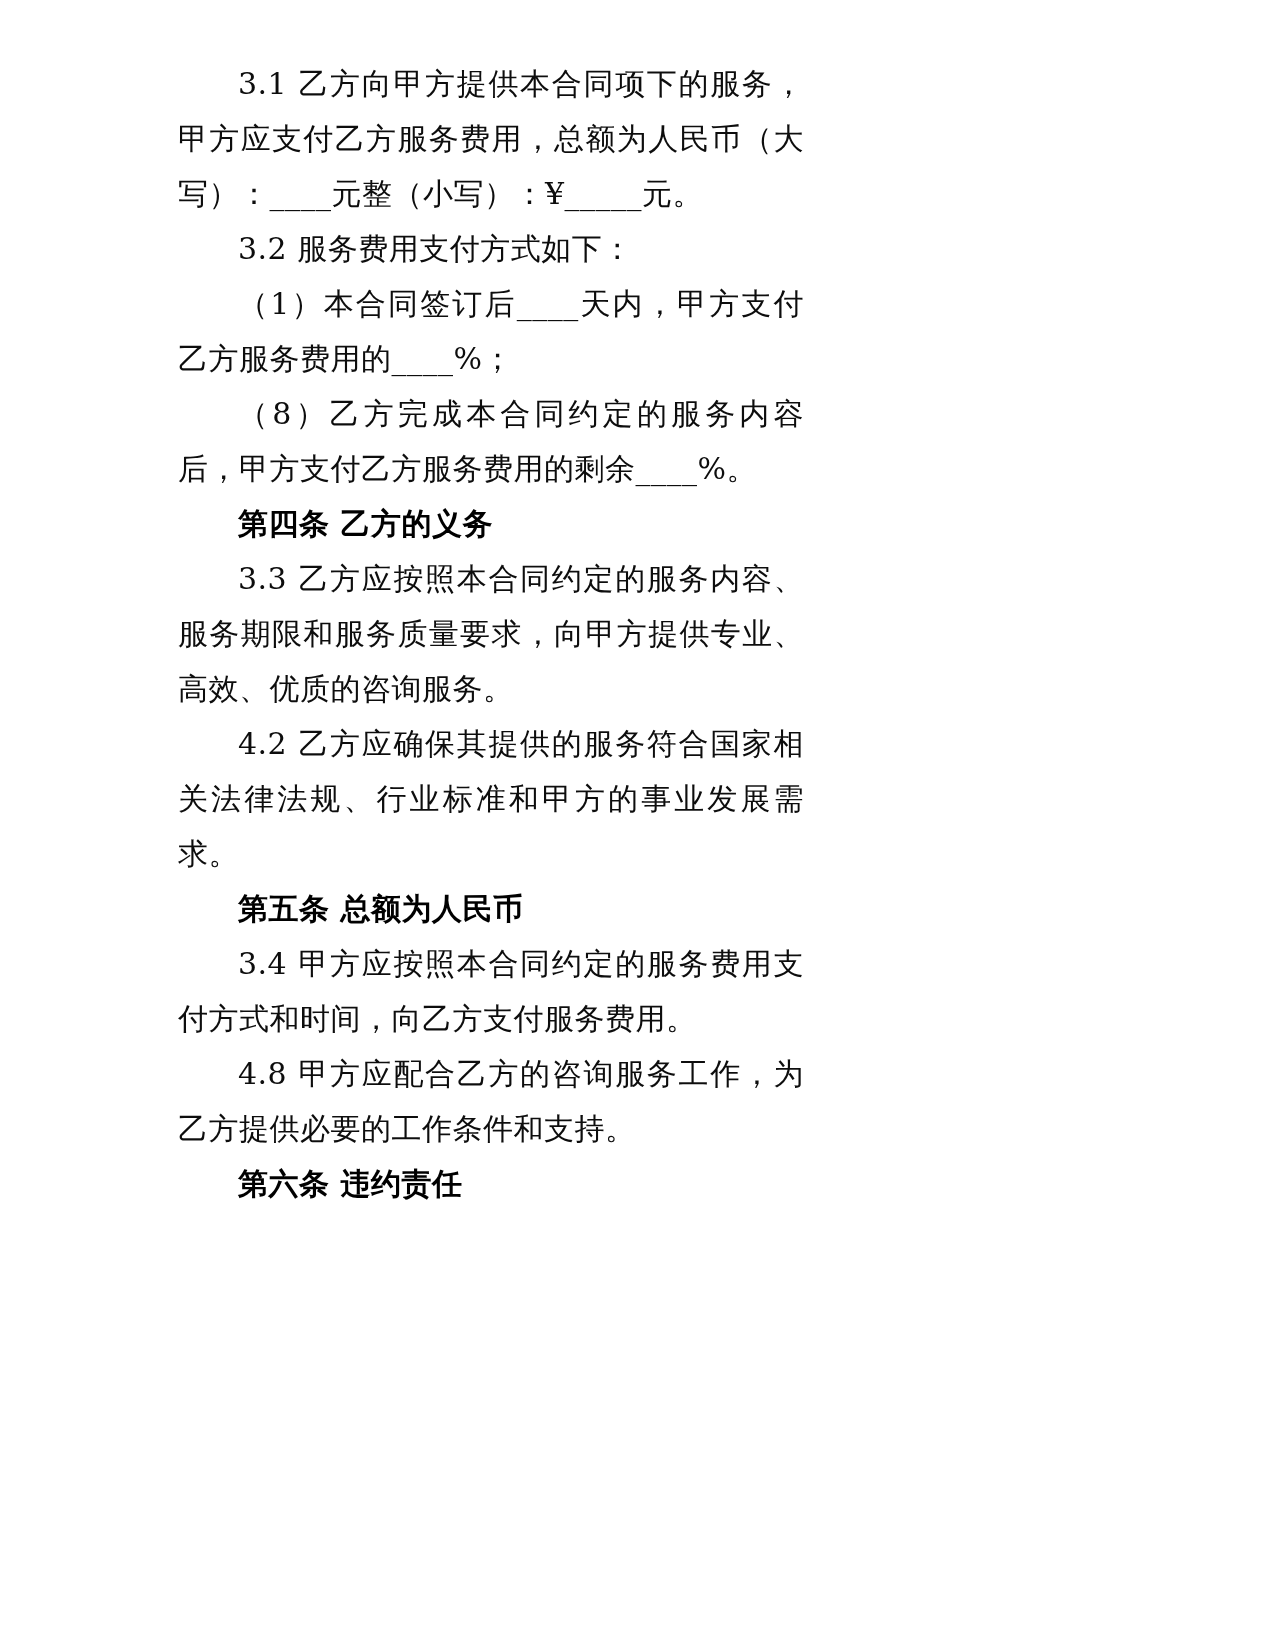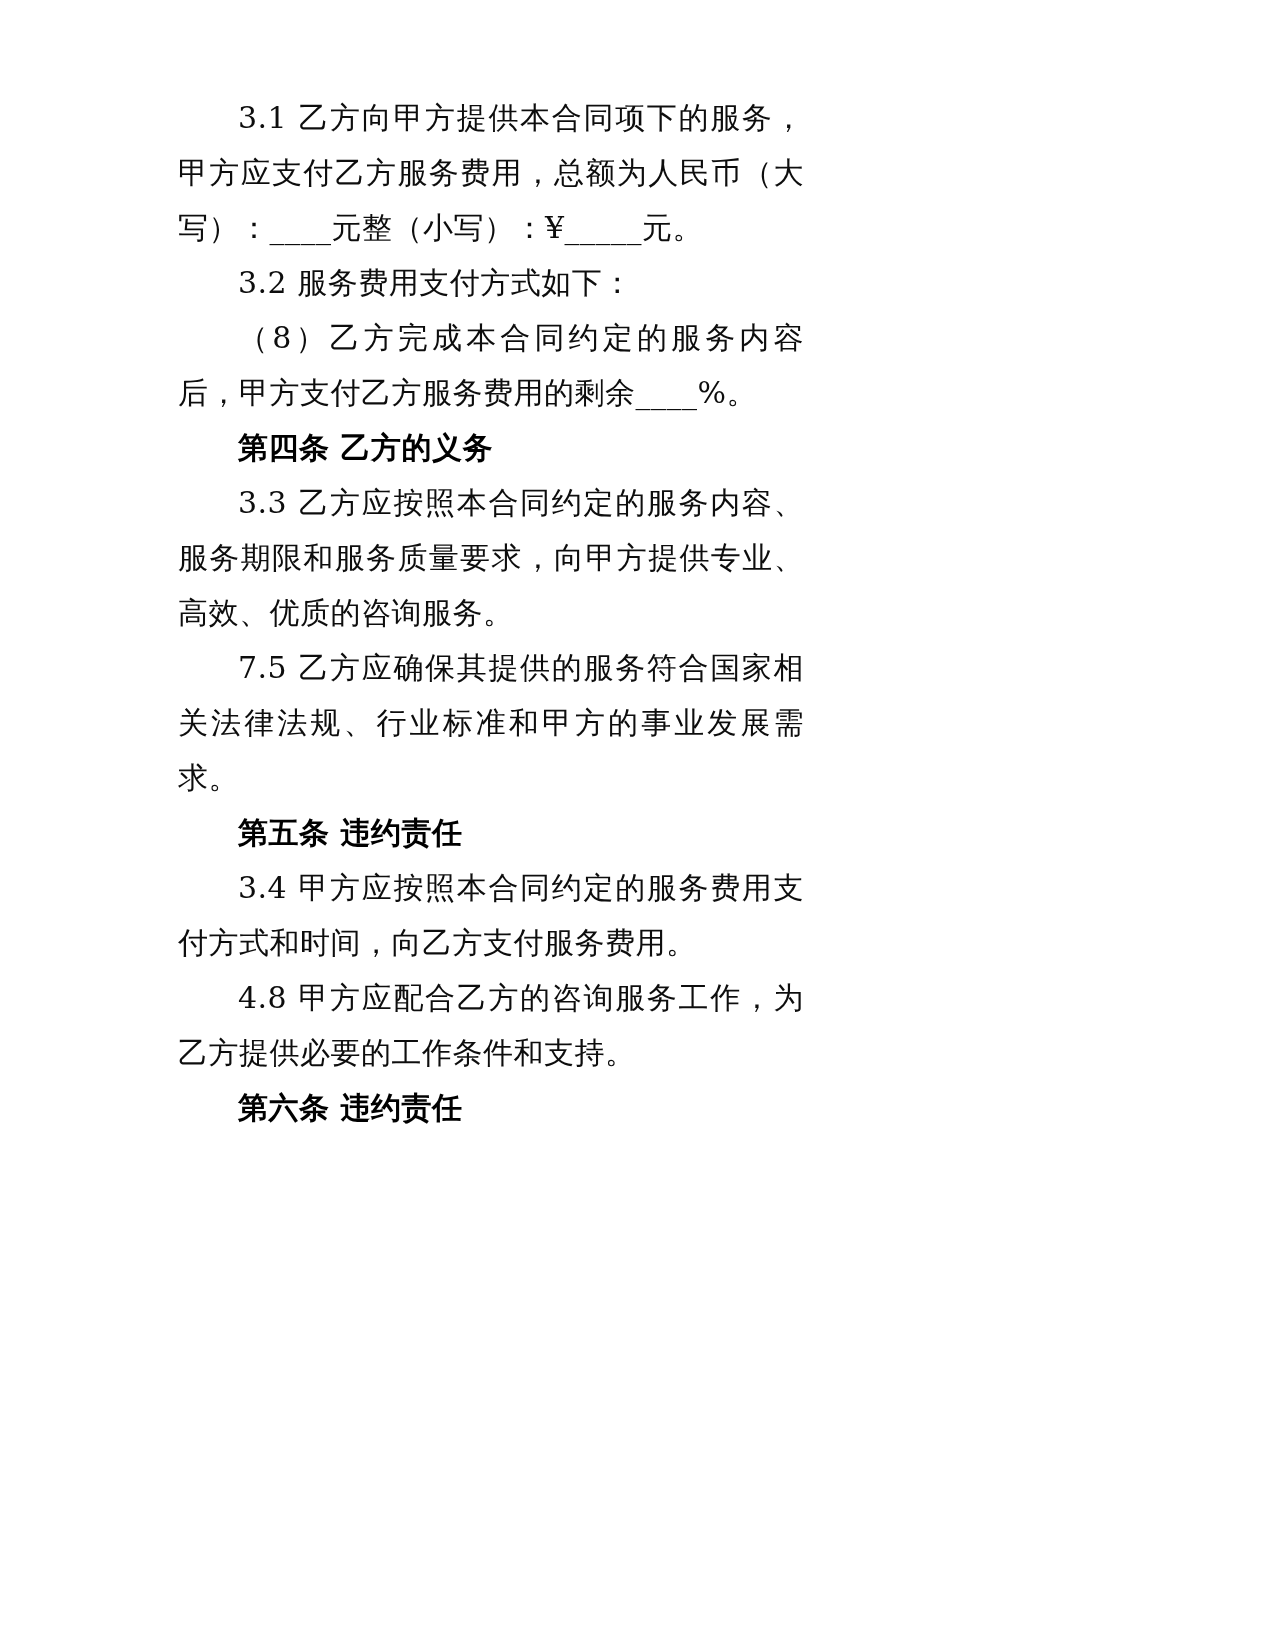--- a/index.html
+++ b/index.html
@@ -6,21 +6,21 @@
     margin: 0;
     padding: 0;
     background: #ffffff;
   }
   .page {
     position: relative;
     width: 1037px;
     height: 1650px;
     background: #ffffff;
     box-sizing: border-box;
-    padding: 90px 233px 0 178px;
+    padding: 56px 233px 0 178px;
     overflow: hidden;
   }
   .contract-body p {
     margin: 0;
     padding: 0;
     font-size: 30px;
     line-height: 55px;
     color: #0d0d0d;
     text-align: justify;
     text-indent: 2em;
@@ -35,22 +35,23 @@
   }
 </style>
 </head>
 <body>
 
 <div class="page">
   <div class="contract-body">
 
   <p class="body">3.1 乙方向甲方提供本合同项下的服务，甲方应支付乙方服务费用，总额为人民币（大写）：____元整（小写）：¥_____元。</p>
       <p class="body">3.2 服务费用支付方式如下：</p>
+      <p class="body">（1）本合同签订后____天内，甲方支付乙方服务费用的____%；</p>
       <p class="body">（8）乙方完成本合同约定的服务内容后，甲方支付乙方服务费用的剩余____%。</p>
       <p class="heading">第四条 乙方的义务</p>
       <p class="body">3.3 乙方应按照本合同约定的服务内容、服务期限和服务质量要求，向甲方提供专业、高效、优质的咨询服务。</p>
-      <p class="body">7.5 乙方应确保其提供的服务符合国家相关法律法规、行业标准和甲方的事业发展需求。</p>
-      <p class="heading">第五条 违约责任</p>
+      <p class="body">4.2 乙方应确保其提供的服务符合国家相关法律法规、行业标准和甲方的事业发展需求。</p>
+      <p class="heading">第五条 总额为人民币</p>
       <p class="body">3.4 甲方应按照本合同约定的服务费用支付方式和时间，向乙方支付服务费用。</p>
       <p class="body">4.8 甲方应配合乙方的咨询服务工作，为乙方提供必要的工作条件和支持。</p>
       <p class="heading">第六条 违约责任</p>
     </div>
 </div>
 
 </body></html>

